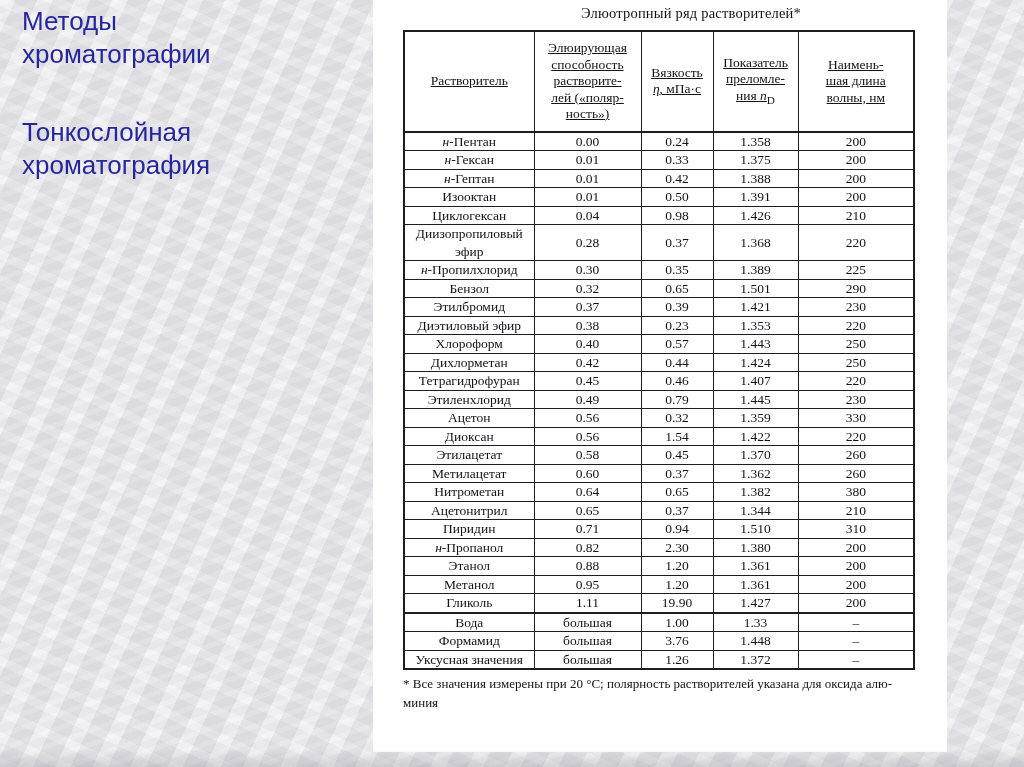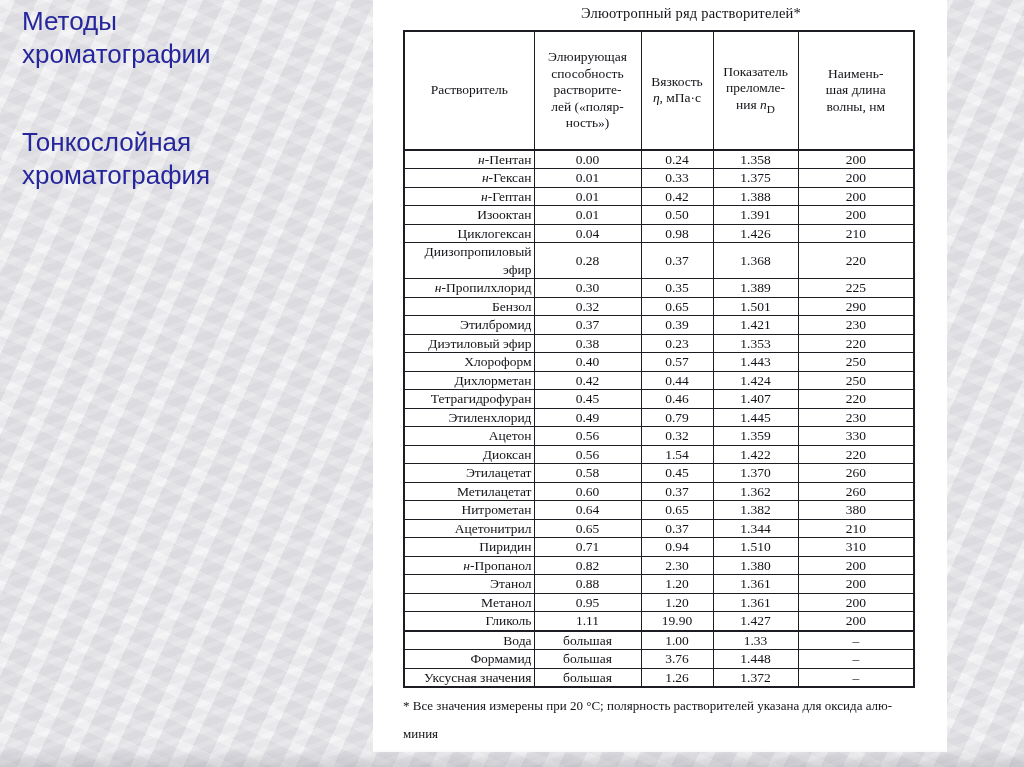--- a/index.html
+++ b/index.html
@@ -16,21 +16,21 @@
     content:"";position:absolute;left:0;right:0;bottom:0;height:18px;
     background:linear-gradient(rgba(120,120,130,0), rgba(110,110,122,.22));
     pointer-events:none;
   }
   .heading{
     position:absolute;left:22px;
     font-weight:normal;font-size:26px;line-height:33px;
     color:#26269c;white-space:pre-line;
   }
   #heading-methods{top:5px;}
-  #heading-tlc{top:126px;}
+  #heading-tlc{top:116px;}
   .panel{
     position:absolute;left:373px;top:0;width:574px;height:752px;
     background:#ffffff;
   }
   .table-wrap{
     position:absolute;left:30px;top:4px;width:576px;
     font-family:"Liberation Serif", serif;color:#131318;
   }
   .table-title{
     text-align:center;font-size:14.5px;line-height:18px;
@@ -39,30 +39,30 @@
   table.solvents{
     border-collapse:collapse;table-layout:fixed;width:510px;
     font-size:13.5px;border:2px solid #1c1c22;
   }
   table.solvents th, table.solvents td{
     border:1px solid #1c1c22;
   }
   table.solvents thead th{
     border-bottom:2px solid #1c1c22;
     font-weight:normal;text-align:center;vertical-align:middle;
-    padding:17px 1px;line-height:16.5px;white-space:pre-line;
+    padding:8px 1px;line-height:16.5px;white-space:pre-line;text-decoration:underline;
   }
   table.solvents td{
     line-height:17.5px;padding:0 2px;vertical-align:middle;
   }
-  td.c-name{text-align:right;padding-left:4px;}
+  td.c-name{text-align:center;padding-left:4px;}
   td.c-num{text-align:center;}
   tr.sep td{border-top:2px solid #1c1c22;margin-top:12px;}
   .footnote{
-    margin-top:4px;font-size:13px;line-height:28px;white-space:pre-line;
+    margin-top:4px;font-size:13px;line-height:19px;white-space:pre-line;
   }
   col.w-solvent{width:130px;}
   col.w-polarity{width:107px;}
   col.w-viscosity{width:72px;}
   col.w-refraction{width:85px;}
   col.w-wavelength{width:116px;}
 </style>
 </head>
 <body>
 

